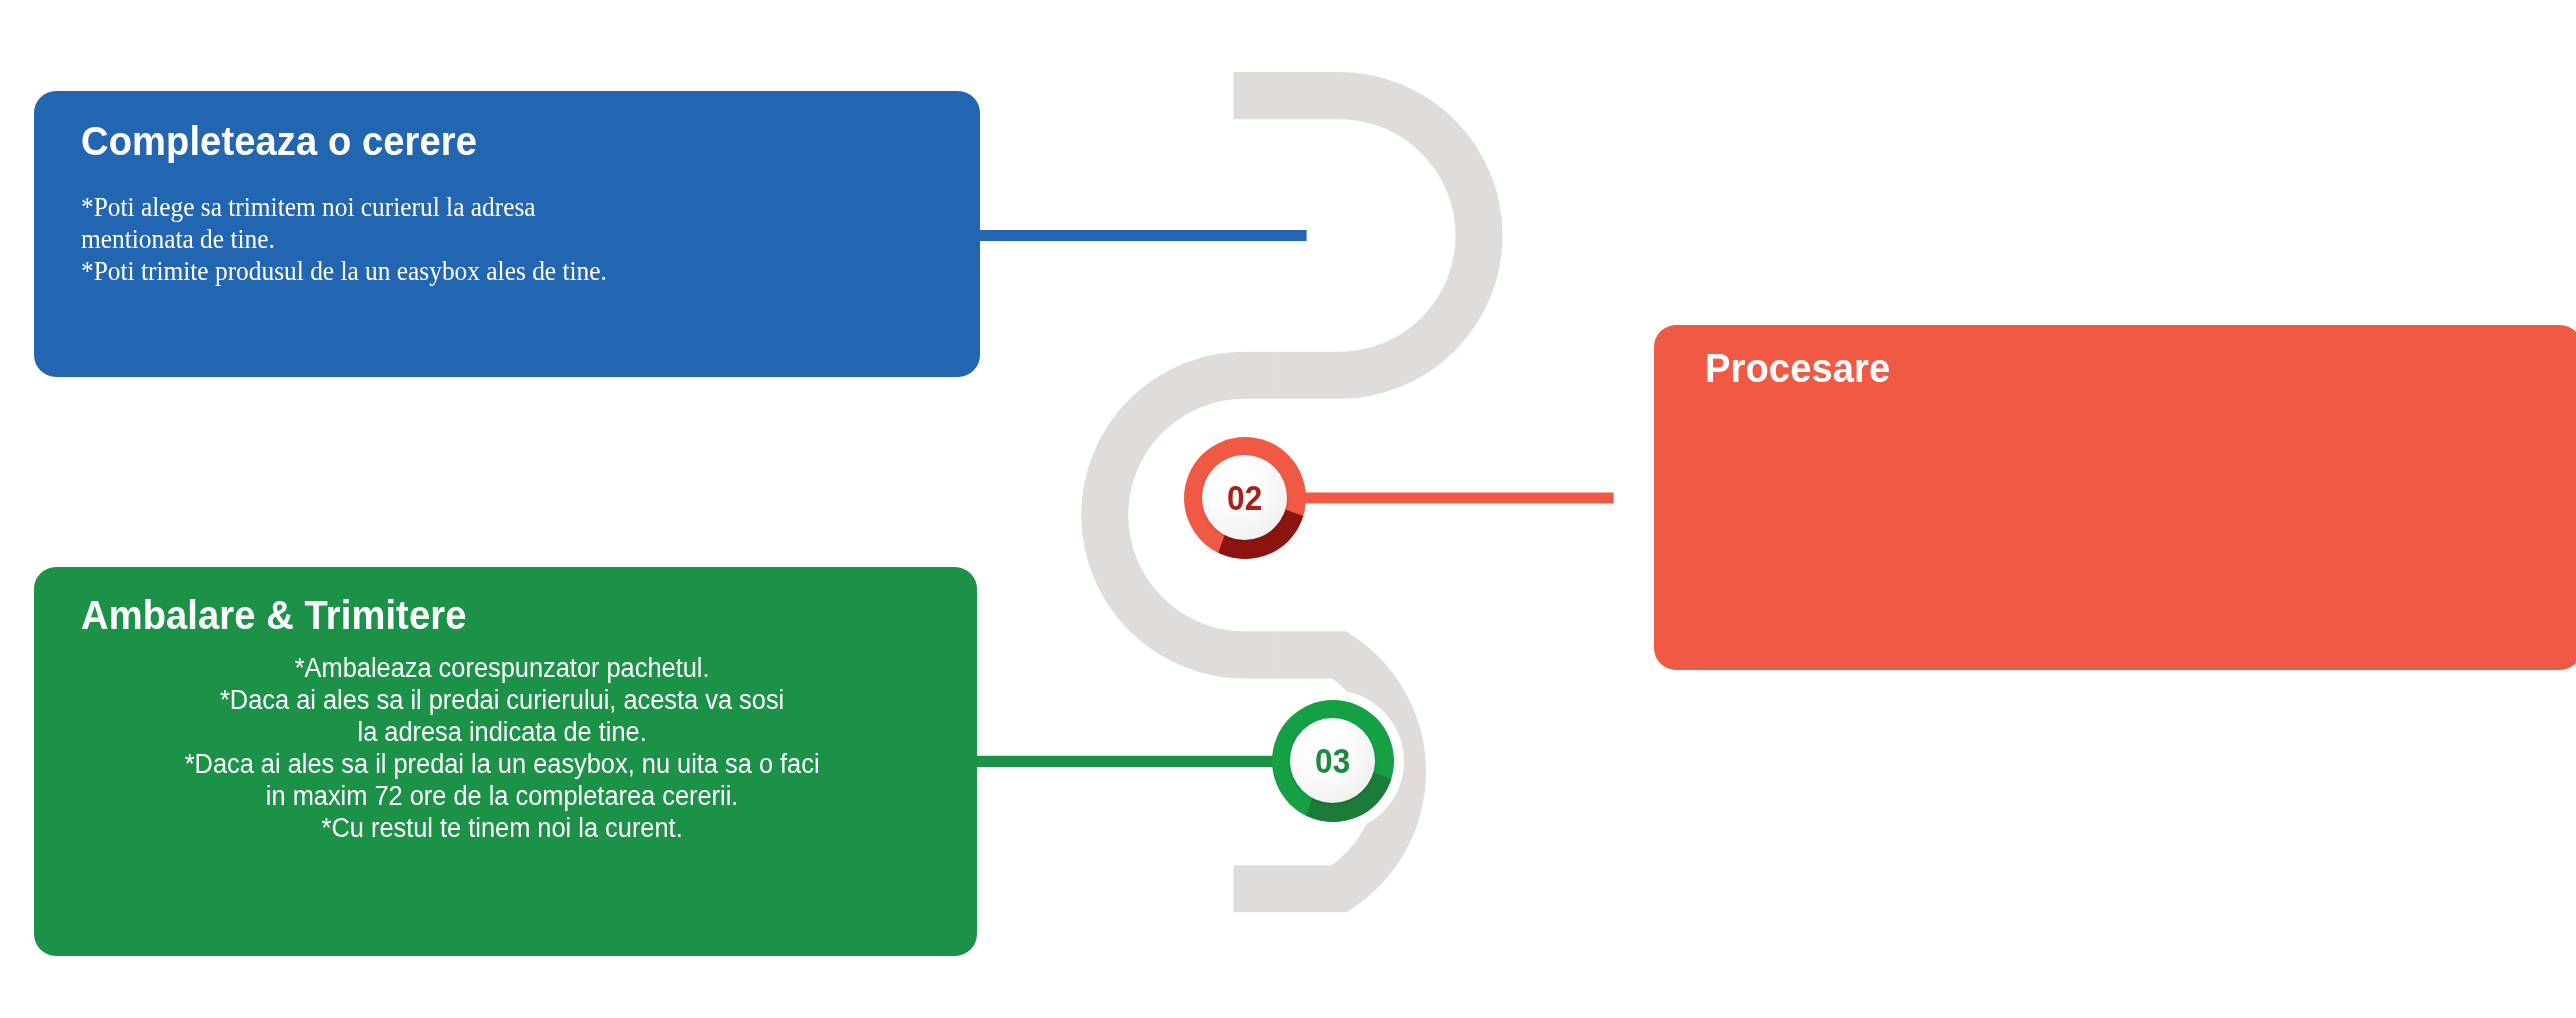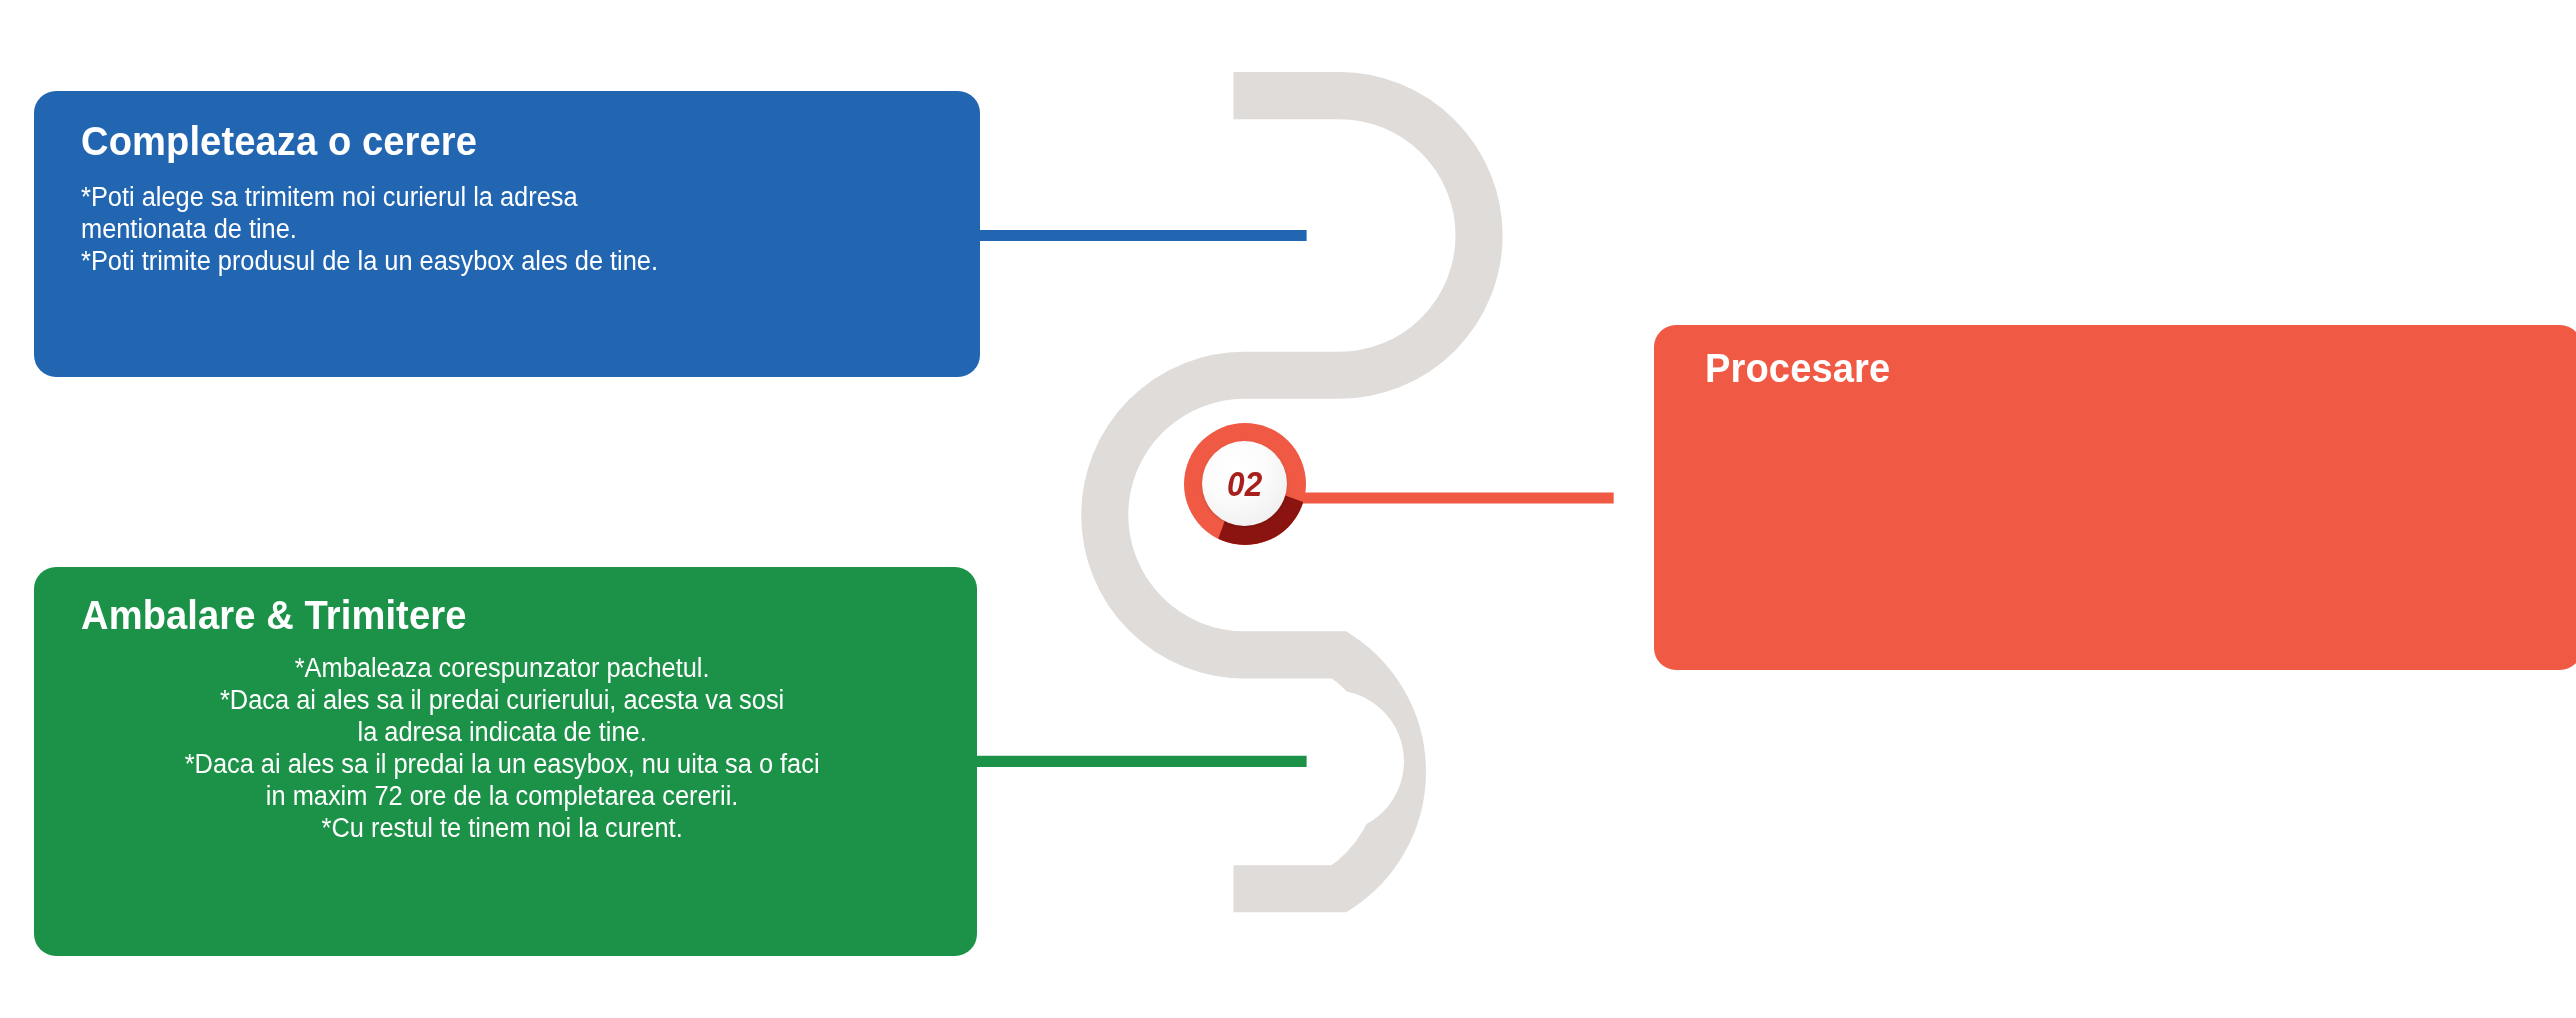--- a/index.html
+++ b/index.html
@@ -40,21 +40,21 @@
     transform:scaleX(0.94);
     transform-origin:left center;
     white-space:nowrap;
   }
 
   #card-blue{
     left:34px; top:91px; width:946px; height:286px;
     background:#2266B2;
     padding:29px 0 0 47px;
   }
-  #card-blue .card-body{margin-top:18px;}
+  #card-blue .card-body{margin-top:28px;font-family:Liberation Serif, serif;}
 
   #card-green{
     left:34px; top:567px; width:943px; height:389px;
     background:#1B9247;
     padding:27.4px 0 0 47px;
   }
   #card-green .card-body{margin-top:14.4px;text-align:center;}
 
   #card-red{
     left:1614px; top:325px; width:928px; height:345px;
@@ -102,21 +102,21 @@
     font-weight:bold;
     letter-spacing:0.3px;
     transform:scaleX(0.90);
   }
 
   #badge-01{left:1272px;top:174px;}
   #badge-01 .ring{background:#1D65B5;}
   #badge-01 .wedge i{background:#3D88E0;}
   #badge-01 .num{color:#1A5BA8;}
 
-  #badge-02{left:1184px;top:423px;font-style:italic;}
+  #badge-02{left:1184px;top:437px;}
   #badge-02 .ring{background:#F05A45;}
   #badge-02 .wedge i{background:#8C1410;}
   #badge-02 .num{color:#A81F1B;}
 
   #badge-03{left:1272px;top:700px;}
   #badge-03 .ring{background:#16A046;}
   #badge-03 .wedge i{background:#1B7B38;}
   #badge-03 .num{color:#1C8A3D;}
 </style>
 </head>
@@ -185,15 +185,24 @@
   <div class="badge" id="badge-02">
     <div class="ring"></div>
     <div class="wedge">
         <i></i>
       </div>
     <div class="inner">
       <span class="num">02</span>
     </div>
   </div>
 
+  <div class="badge" id="badge-03">
+    <div class="ring"></div>
+    <div class="wedge">
+        <i></i>
+      </div>
+    <div class="inner">
+      <span class="num">03</span>
+    </div>
+  </div>
 
 </div>
 
 
 </body></html>

